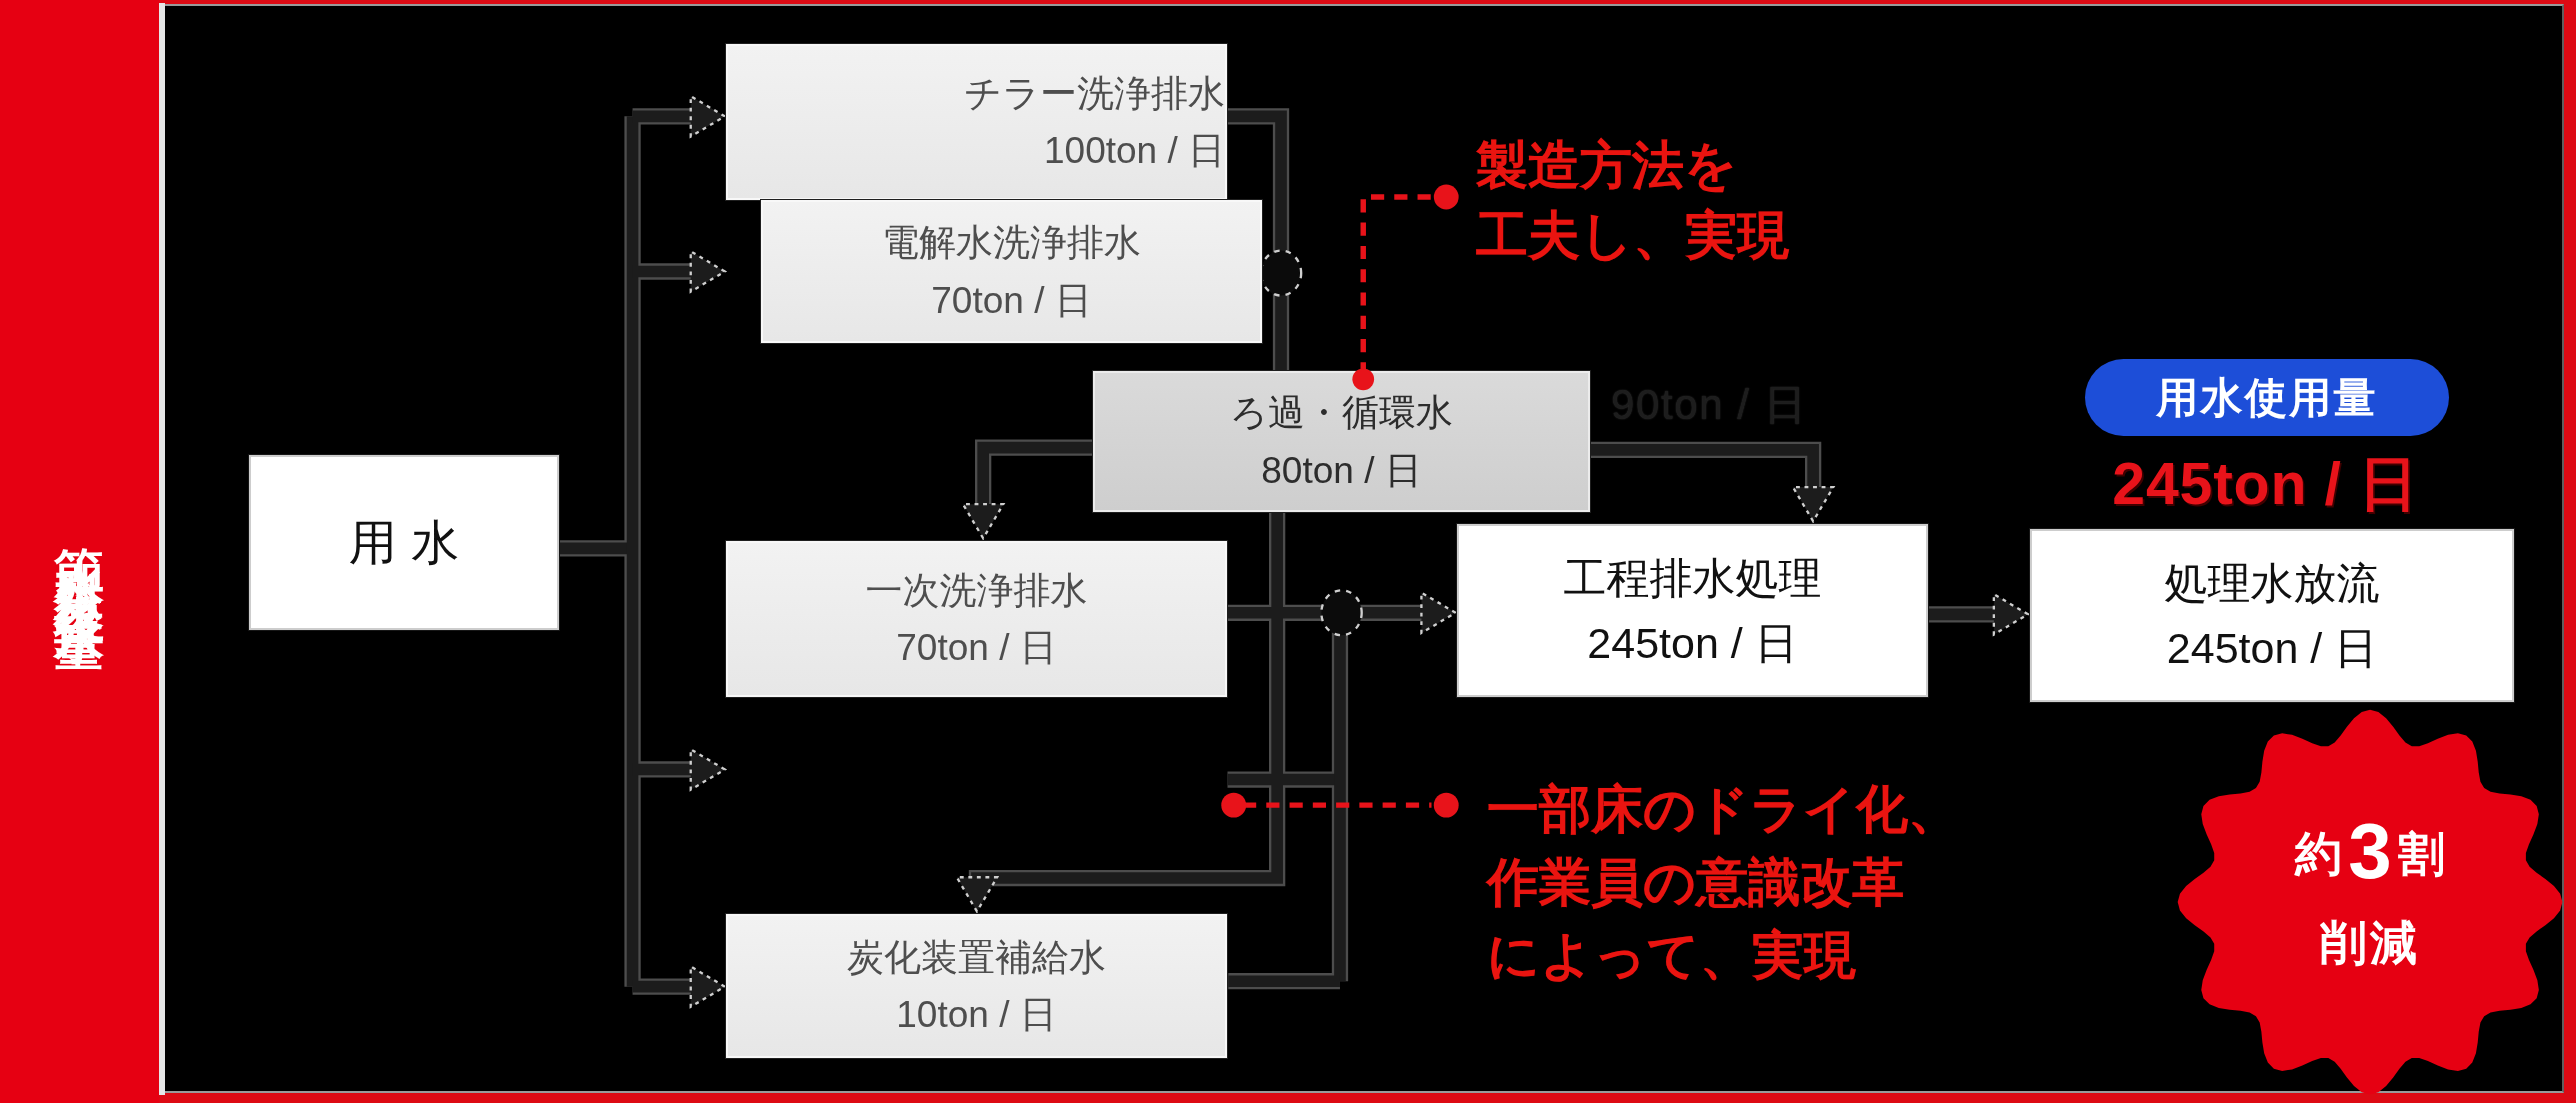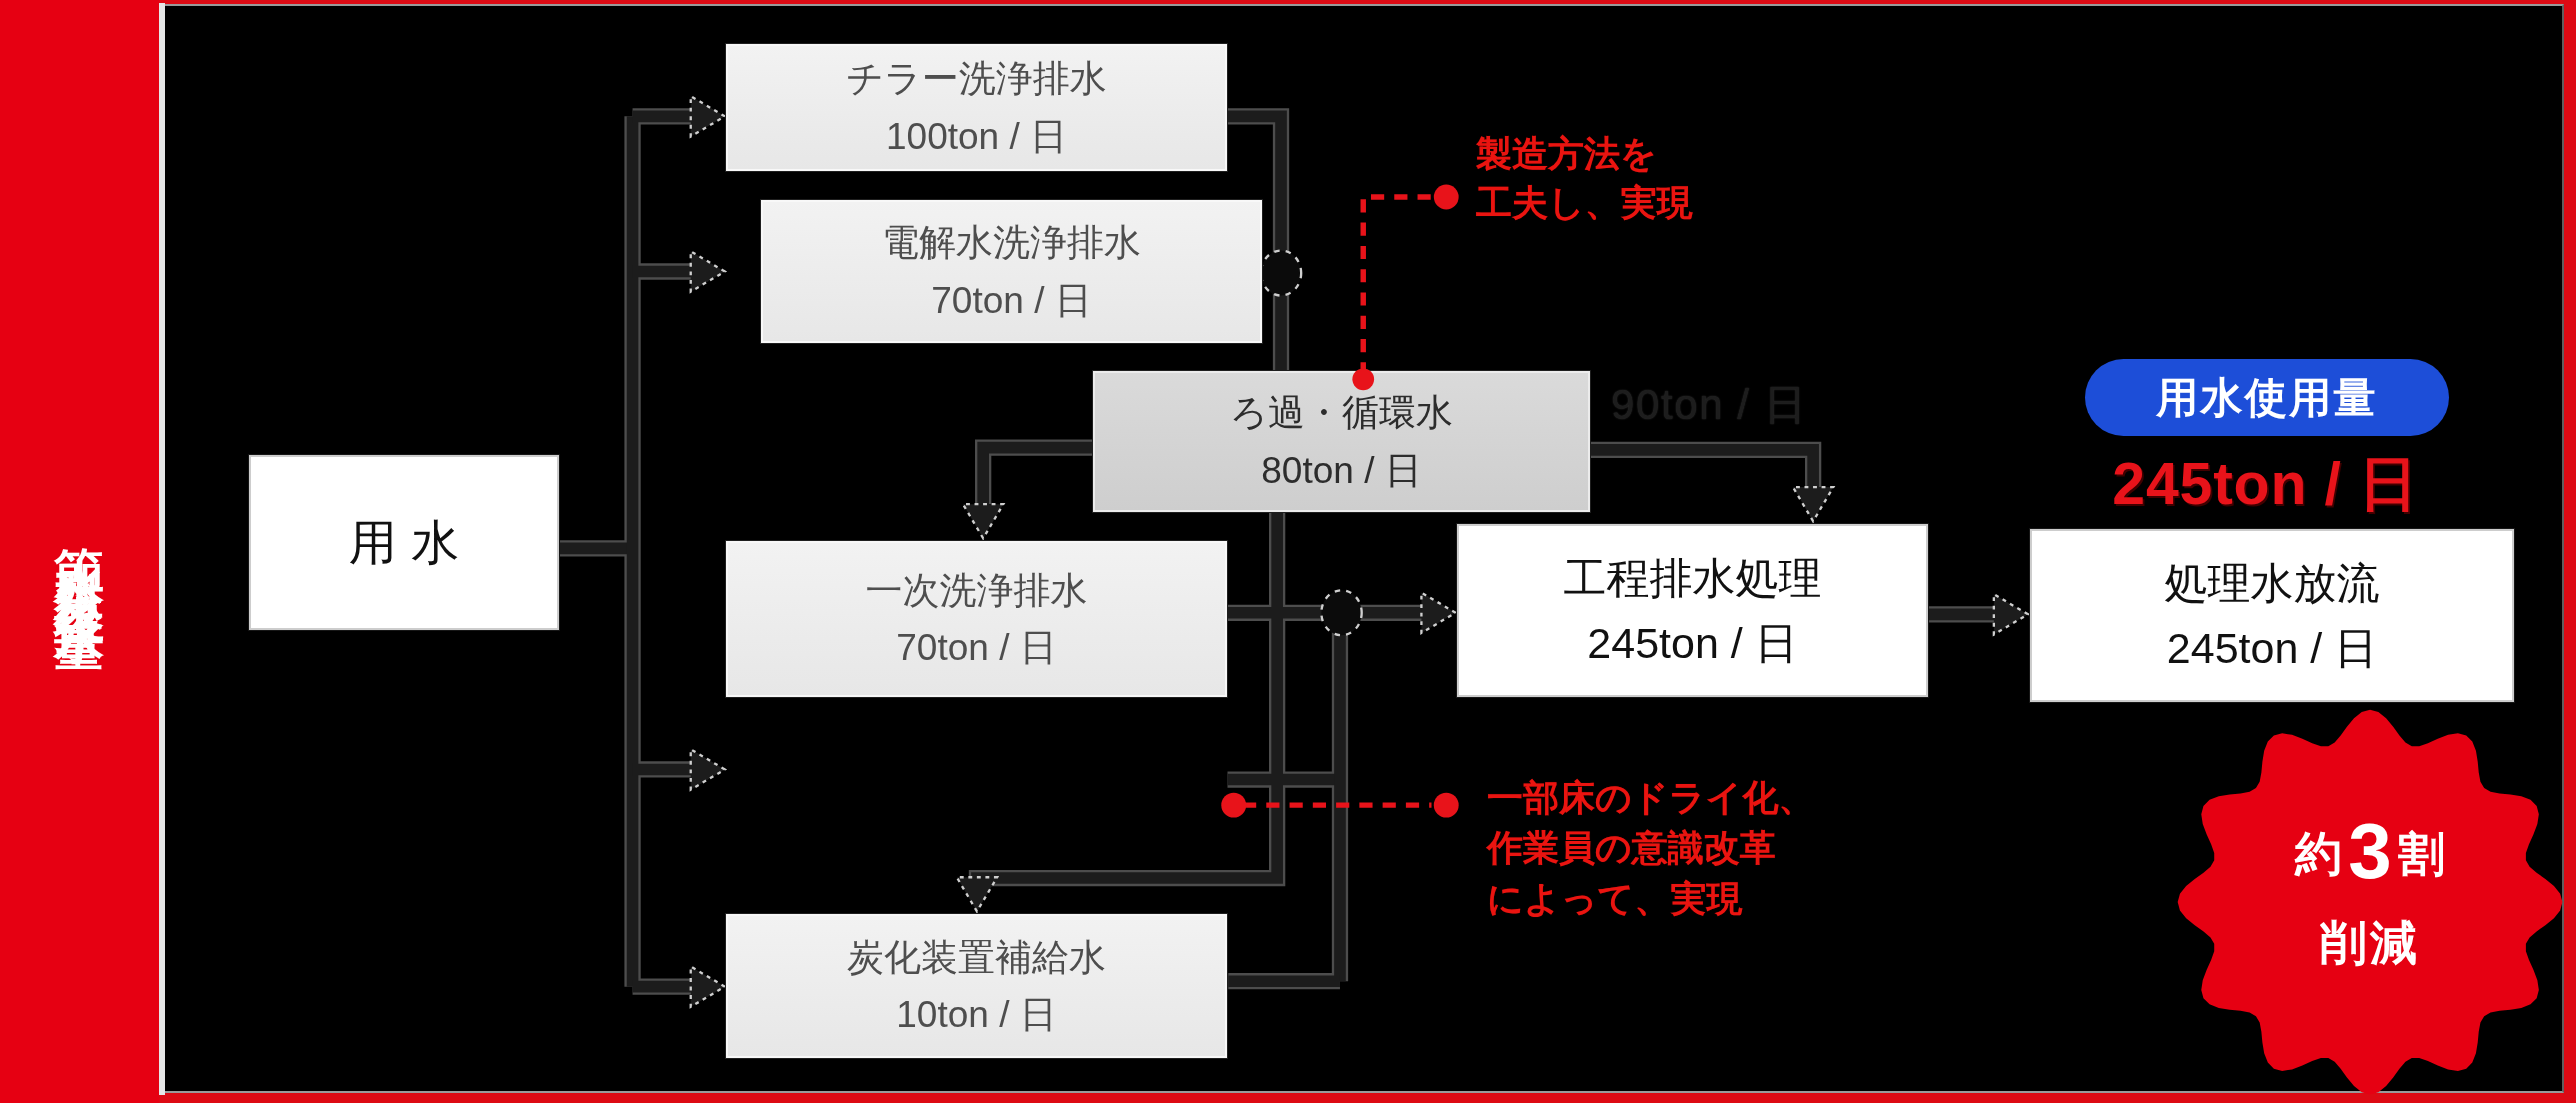--- a/index.html
+++ b/index.html
@@ -52,21 +52,21 @@
     background:linear-gradient(180deg,#dadada,#cecece);
     border:2.3px solid #ececec;outline:1.6px solid #1f1f1f;
     color:#2d2d2d;font-size:37px;line-height:1.55;
   }
   .white{
     background:#ffffff;
     border:2.3px solid #cdcdcd;outline:1.6px solid #161616;
     color:#111111;font-size:43px;line-height:1.5;
   }
   .b-yousui {left:249px; top:455px; width:310px;height:175px;font-size:48px;letter-spacing:0.30em;text-indent:0.30em;}
-  .b-chiller{left:726px; top:44px;  width:501px;height:127px;}
+  .b-chiller{left:726px; top:44px;  width:501px;height:156px;align-items:flex-end;}
   .b-denkai {left:726px; top:200px; width:501px;height:143px;margin-left:35px;}
   .b-roka   {left:1093px;top:371px; width:497px;height:141px;}
   .b-ichiji {left:726px; top:541px; width:501px;height:156px;}
   .b-yuka   {left:726px; top:697px; width:501px;height:140px;}
   .b-tanka  {left:726px; top:914px;width:501px;height:144px;}
   .b-kotei  {left:1457px;top:524px; width:471px;height:173px;}
   .b-shori  {left:2030px;top:529px; width:484px;height:173px;}
 
   
   svg.layer{position:absolute;left:0;top:0;width:2576px;height:1103px;}
@@ -74,21 +74,21 @@
   #overlays{z-index:5;}
 
   
   .flow90{
     position:absolute;left:1611px;top:377px;z-index:2;
     color:#1d1d1d;font-size:42px;font-weight:500;letter-spacing:1.6px;
     text-shadow:0 0 1.6px #3a3a3a;white-space:nowrap;
   }
   .annotation{
     position:absolute;z-index:6;color:#ea1410;font-weight:bold;
-    font-size:36px;line-height:1.40;white-space:nowrap;
+    font-size:52px;line-height:1.40;white-space:nowrap;
     text-shadow:0 0 0.8px #7e0a08;
   }
   .ann-seizo{left:1476px;top:130px;line-height:1.35;}
   .ann-ichibu{left:1487px;top:773px;}
   .annotation span{display:block;}
 
   
   .usage-badge{
     position:absolute;left:2085px;top:359px;width:364px;height:77px;z-index:4;
     background:#1d4ed8;border-radius:47px;

